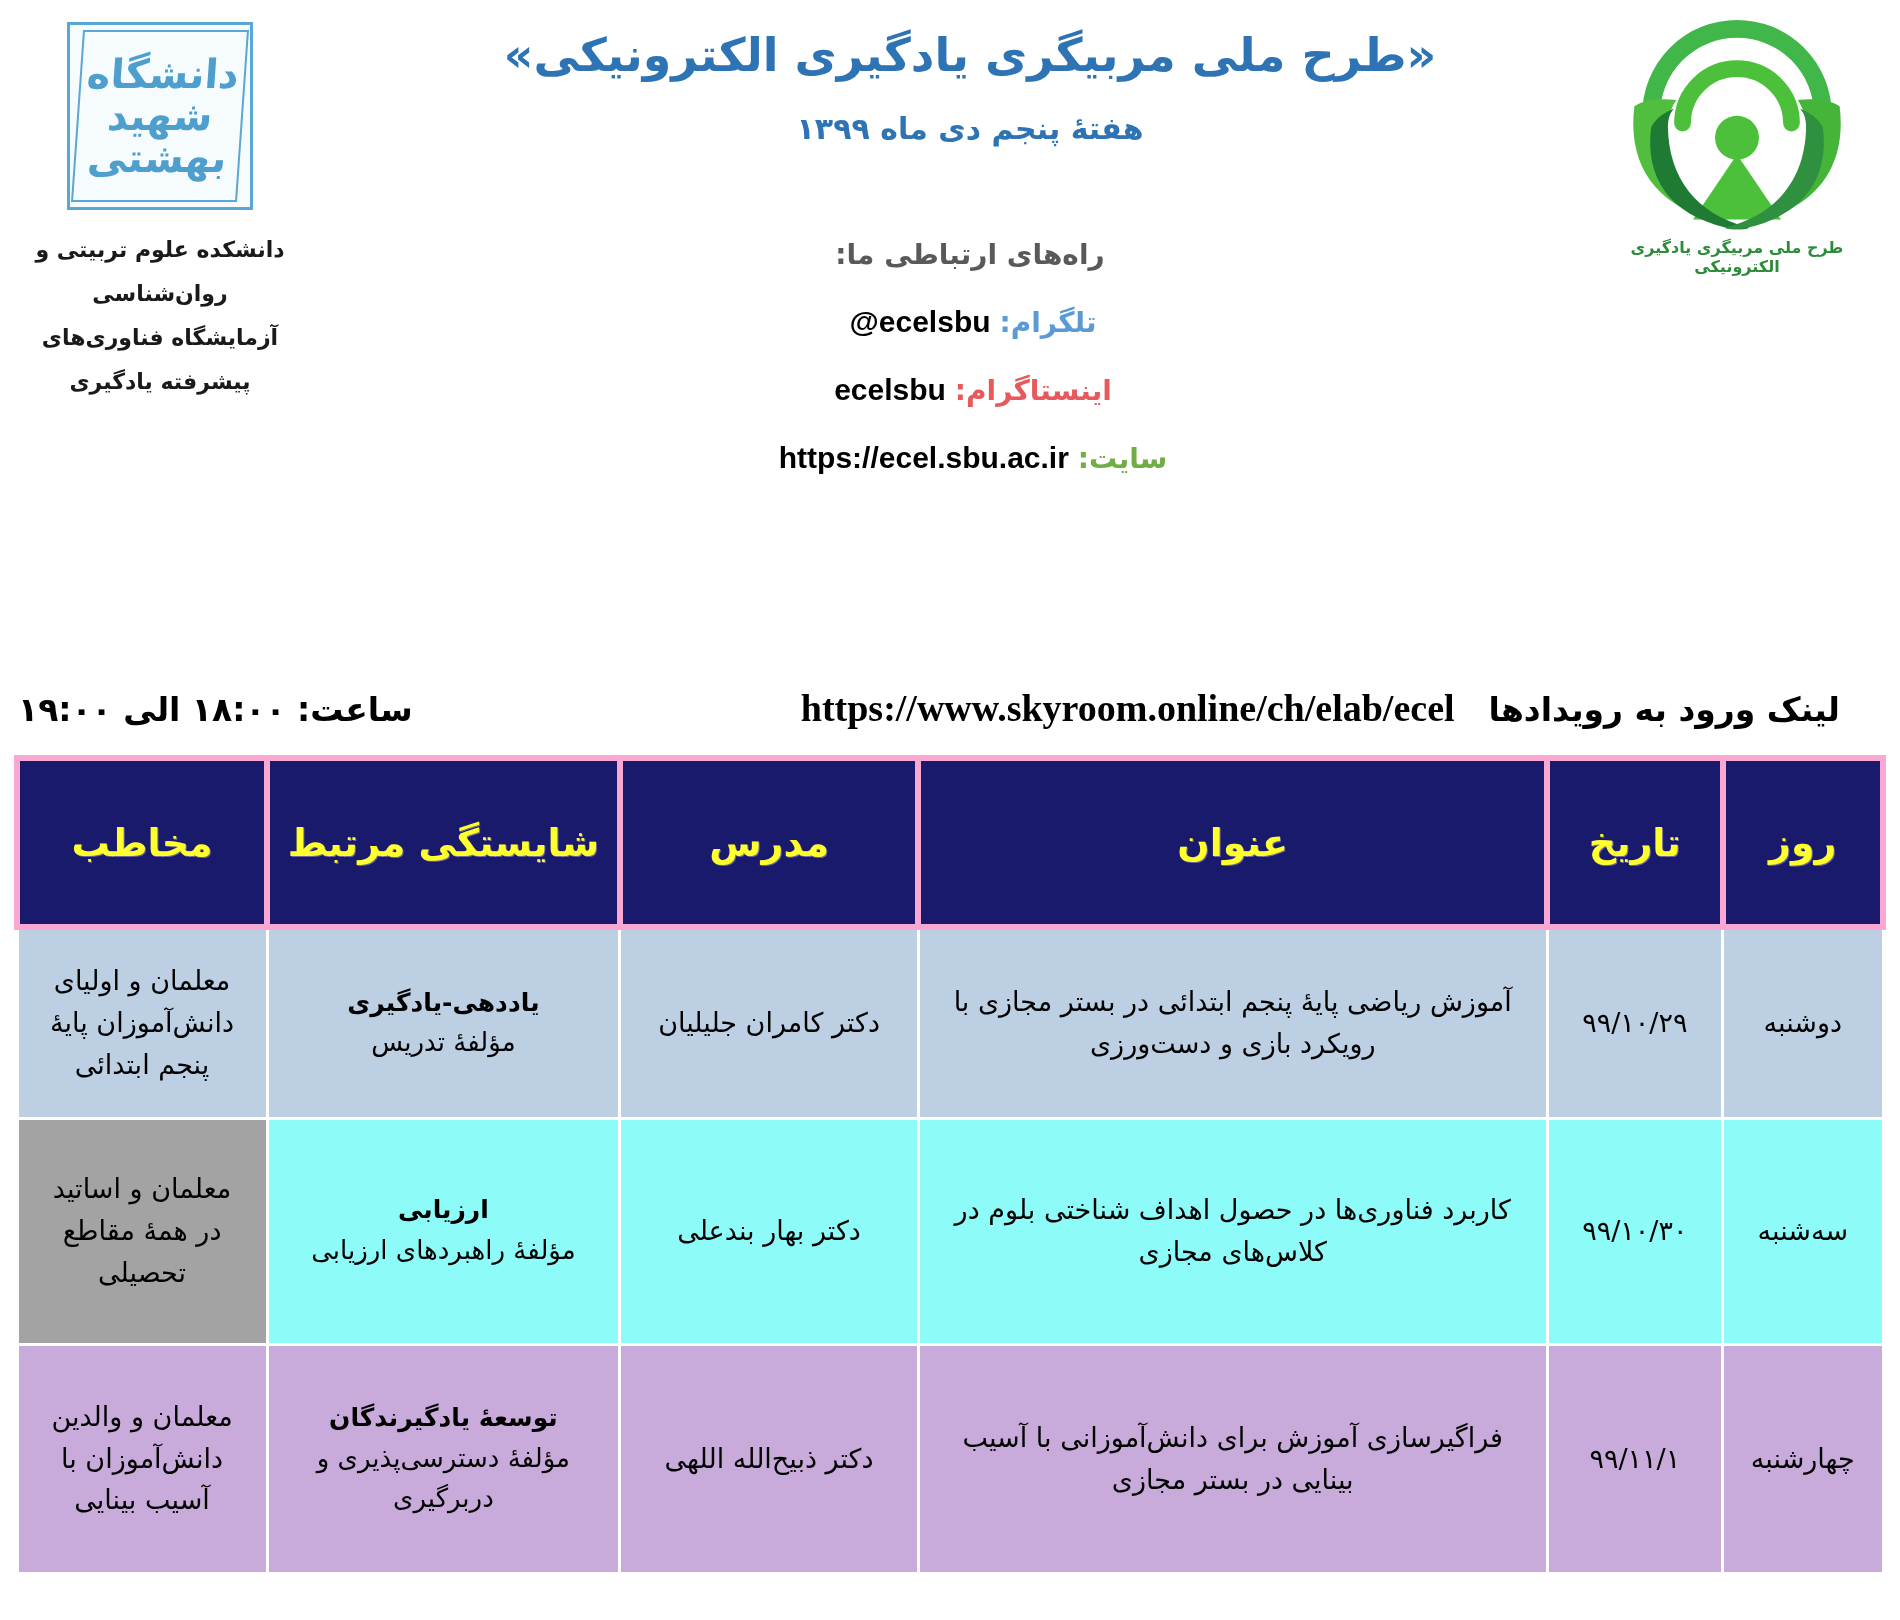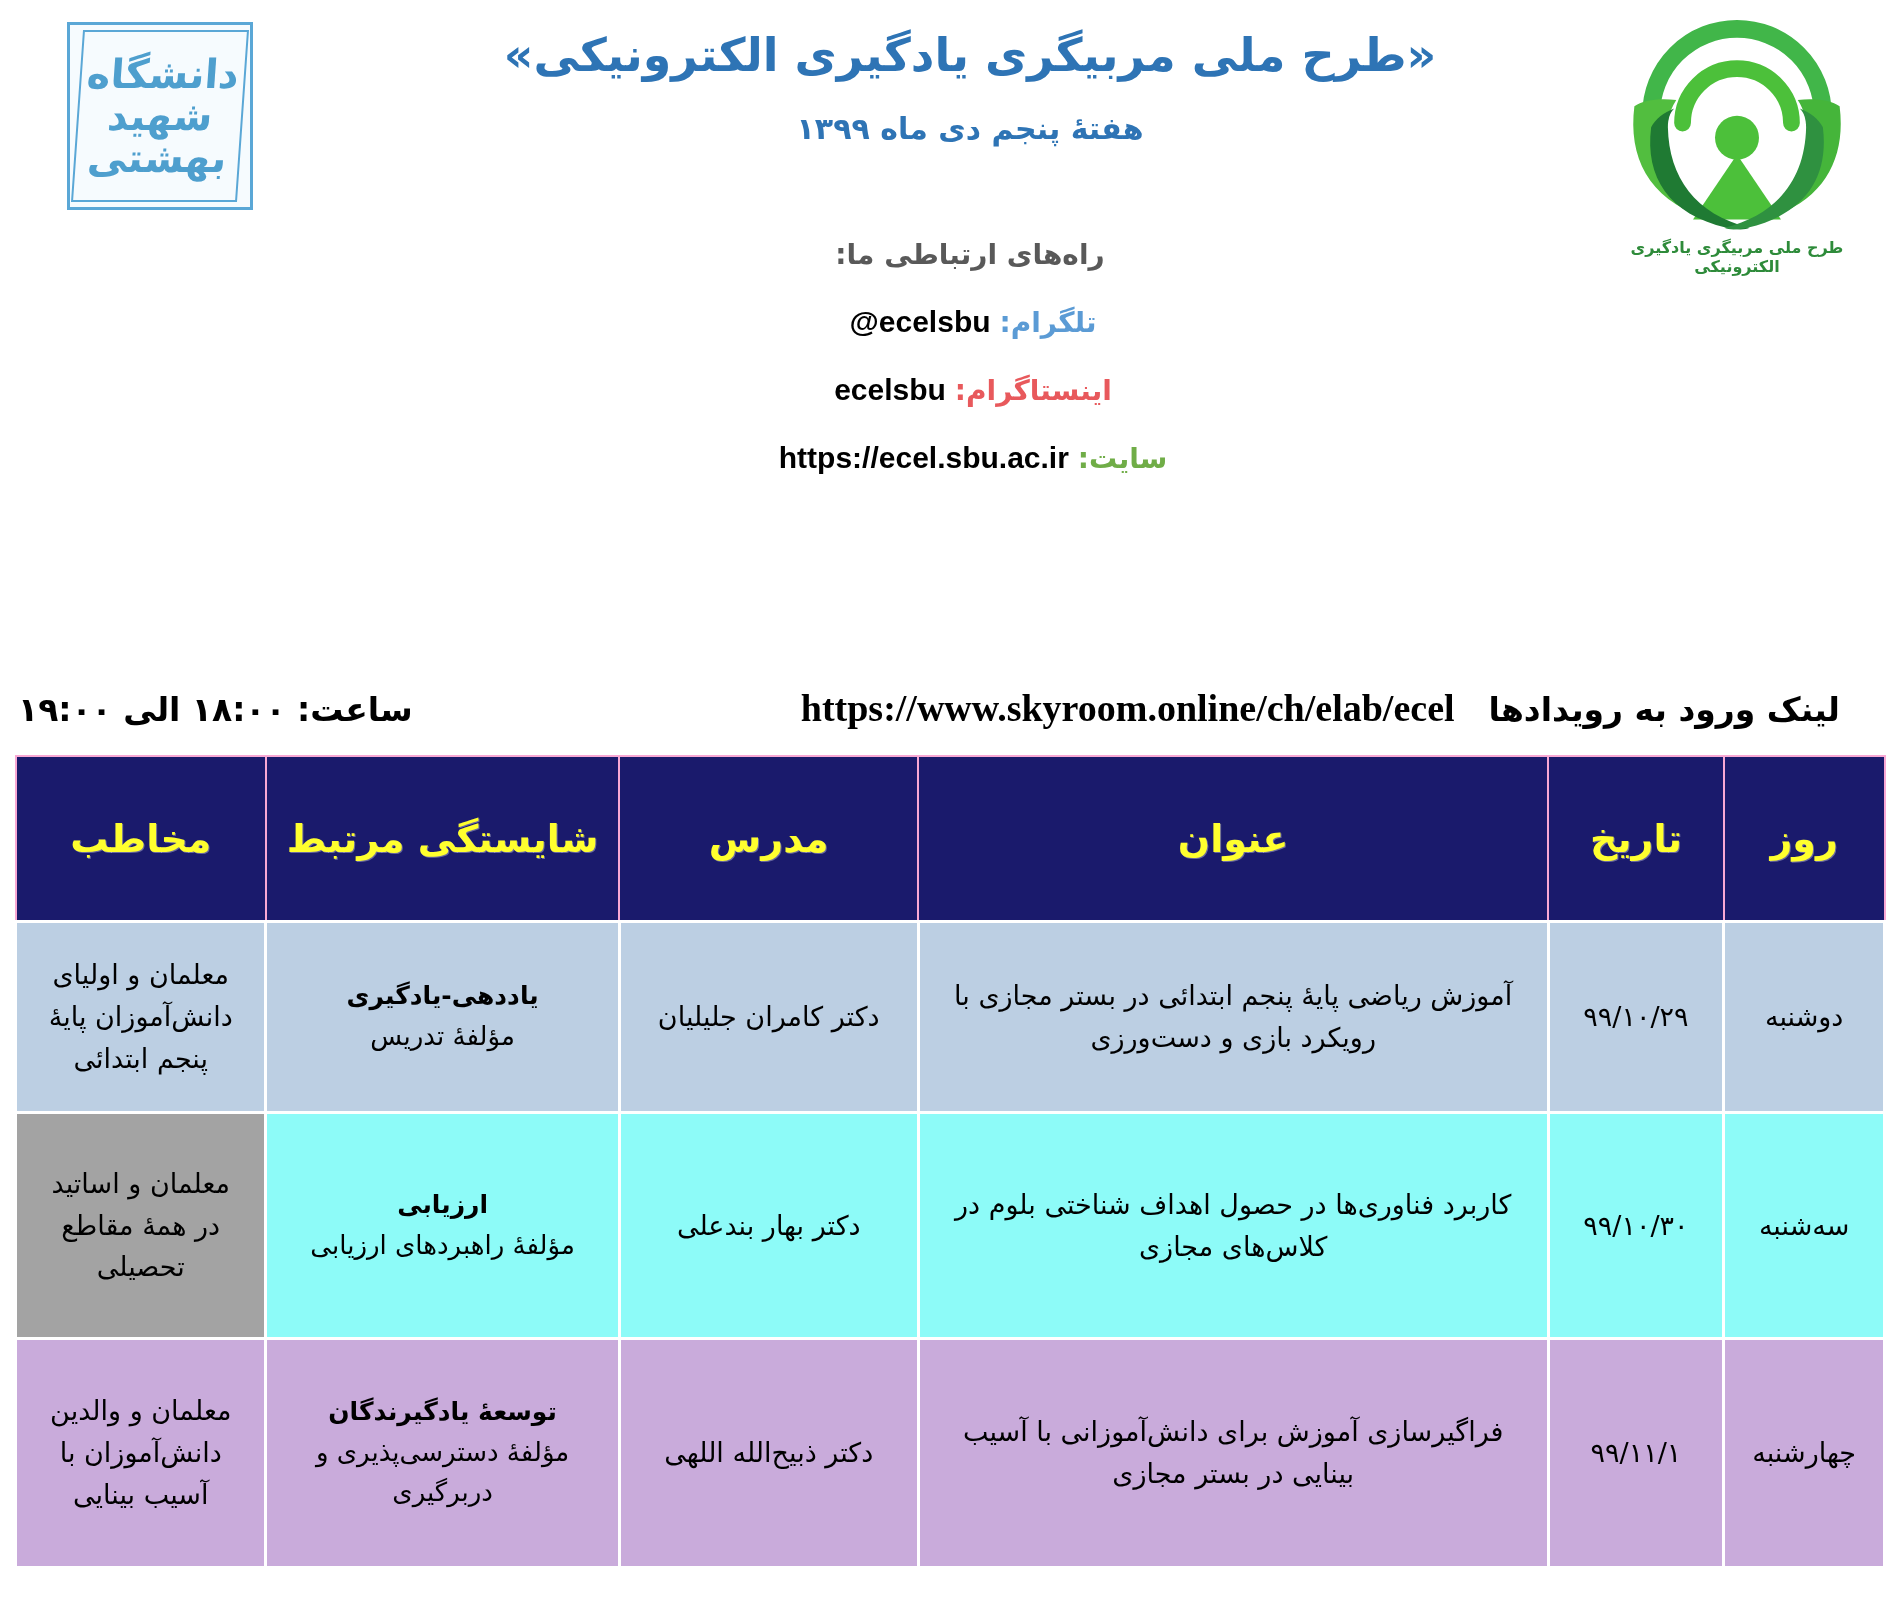--- a/index.html
+++ b/index.html
@@ -50,21 +50,21 @@
   }
   .time-text{font-weight:bold;font-size:33px;color:#000;}
 
   
   .schedule{
     position:absolute;top:755px;left:14px;width:1872px;border-collapse:collapse;
     table-layout:fixed;border:2px solid #dce6f1;
   }
   .schedule th{
     background:#1a1a6c;color:#ffff2e;font-weight:bold;font-size:38px;height:161px;
-    border:2px solid #f9a8d4;text-shadow:1px 1px 0 rgba(255,255,255,.35);
+    border:6px solid #f9a8d4;text-shadow:1px 1px 0 rgba(255,255,255,.35);
   }
   .schedule td{
     border:3px solid #ffffff;text-align:center;vertical-align:middle;color:#000;
     font-size:27px;line-height:1.55;padding:6px 22px;box-sizing:border-box;
   }
   .col-day{width:8.6%;}
   .col-date{width:9.4%;}
   .col-title{width:33.7%;}
   .col-instructor{width:16.0%;}
   .col-competency{width:18.9%;}
@@ -84,20 +84,24 @@
 <div class="page">
 
   <div class="uni-block">
     <div class="uni-logo">
       <div class="uni-logo-inner">
         <span class="l1">دانشگاه</span>
         <span class="l2">شهید</span>
         <span class="l3">بهشتی</span>
       </div>
     </div>
+    <div class="uni-lines">
+      <div>دانشکده علوم تربیتی و روان‌شناسی</div>
+      <div>آزمایشگاه فناوری‌های پیشرفته یادگیری</div>
+    </div>
   </div>
 
   <div class="prog-block">
     <svg width="252" height="222" viewBox="0 0 220 212" aria-hidden="true">
 
       <path d="M 28 100 A 82 82 0 0 1 192 100" fill="none" stroke="#41b649" stroke-width="17" stroke-linecap="round"></path>
       <path d="M 58 108 A 52 52 0 0 1 162 108" fill="none" stroke="#4cc03a" stroke-width="16" stroke-linecap="round"></path>
       <circle cx="110" cy="122" r="21" fill="#4cc03a"></circle>
       <path d="M 110 138 L 68 200 L 152 200 Z" fill="#4cc03a"></path>
 

